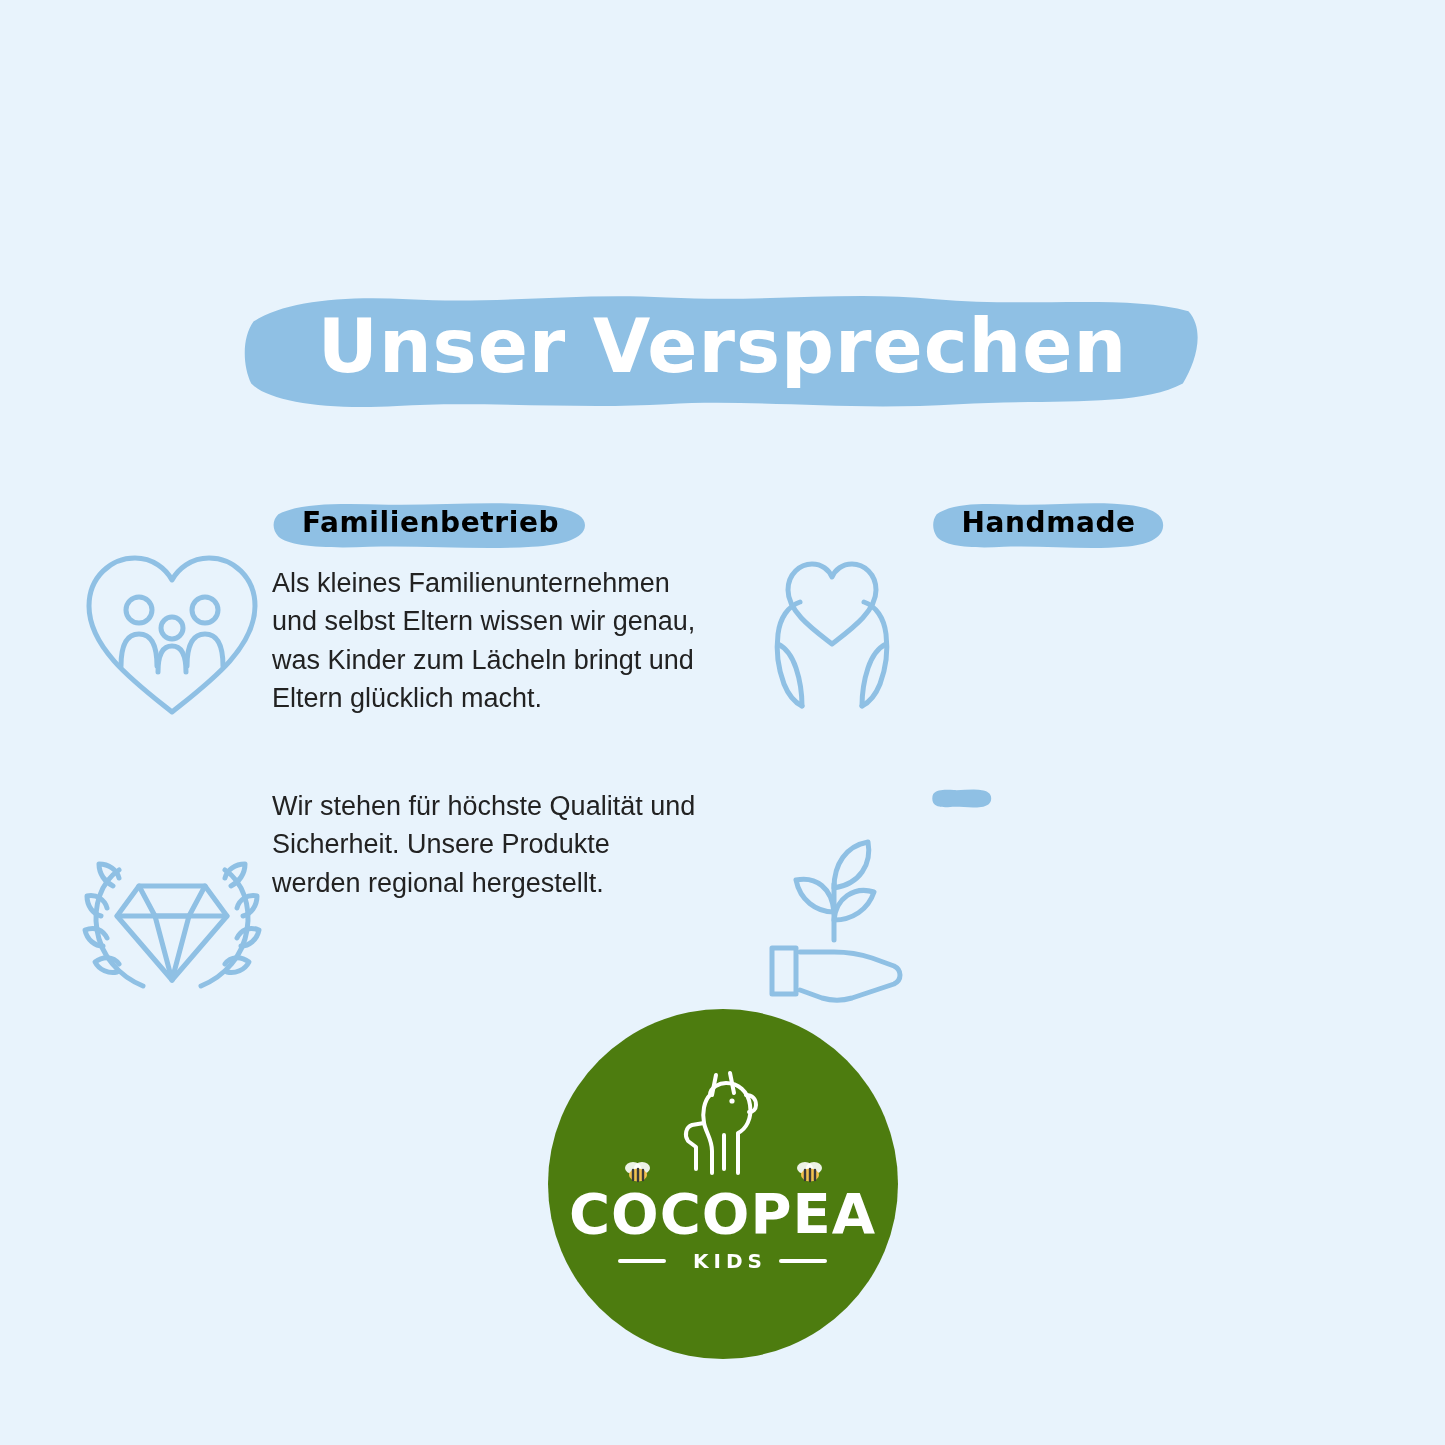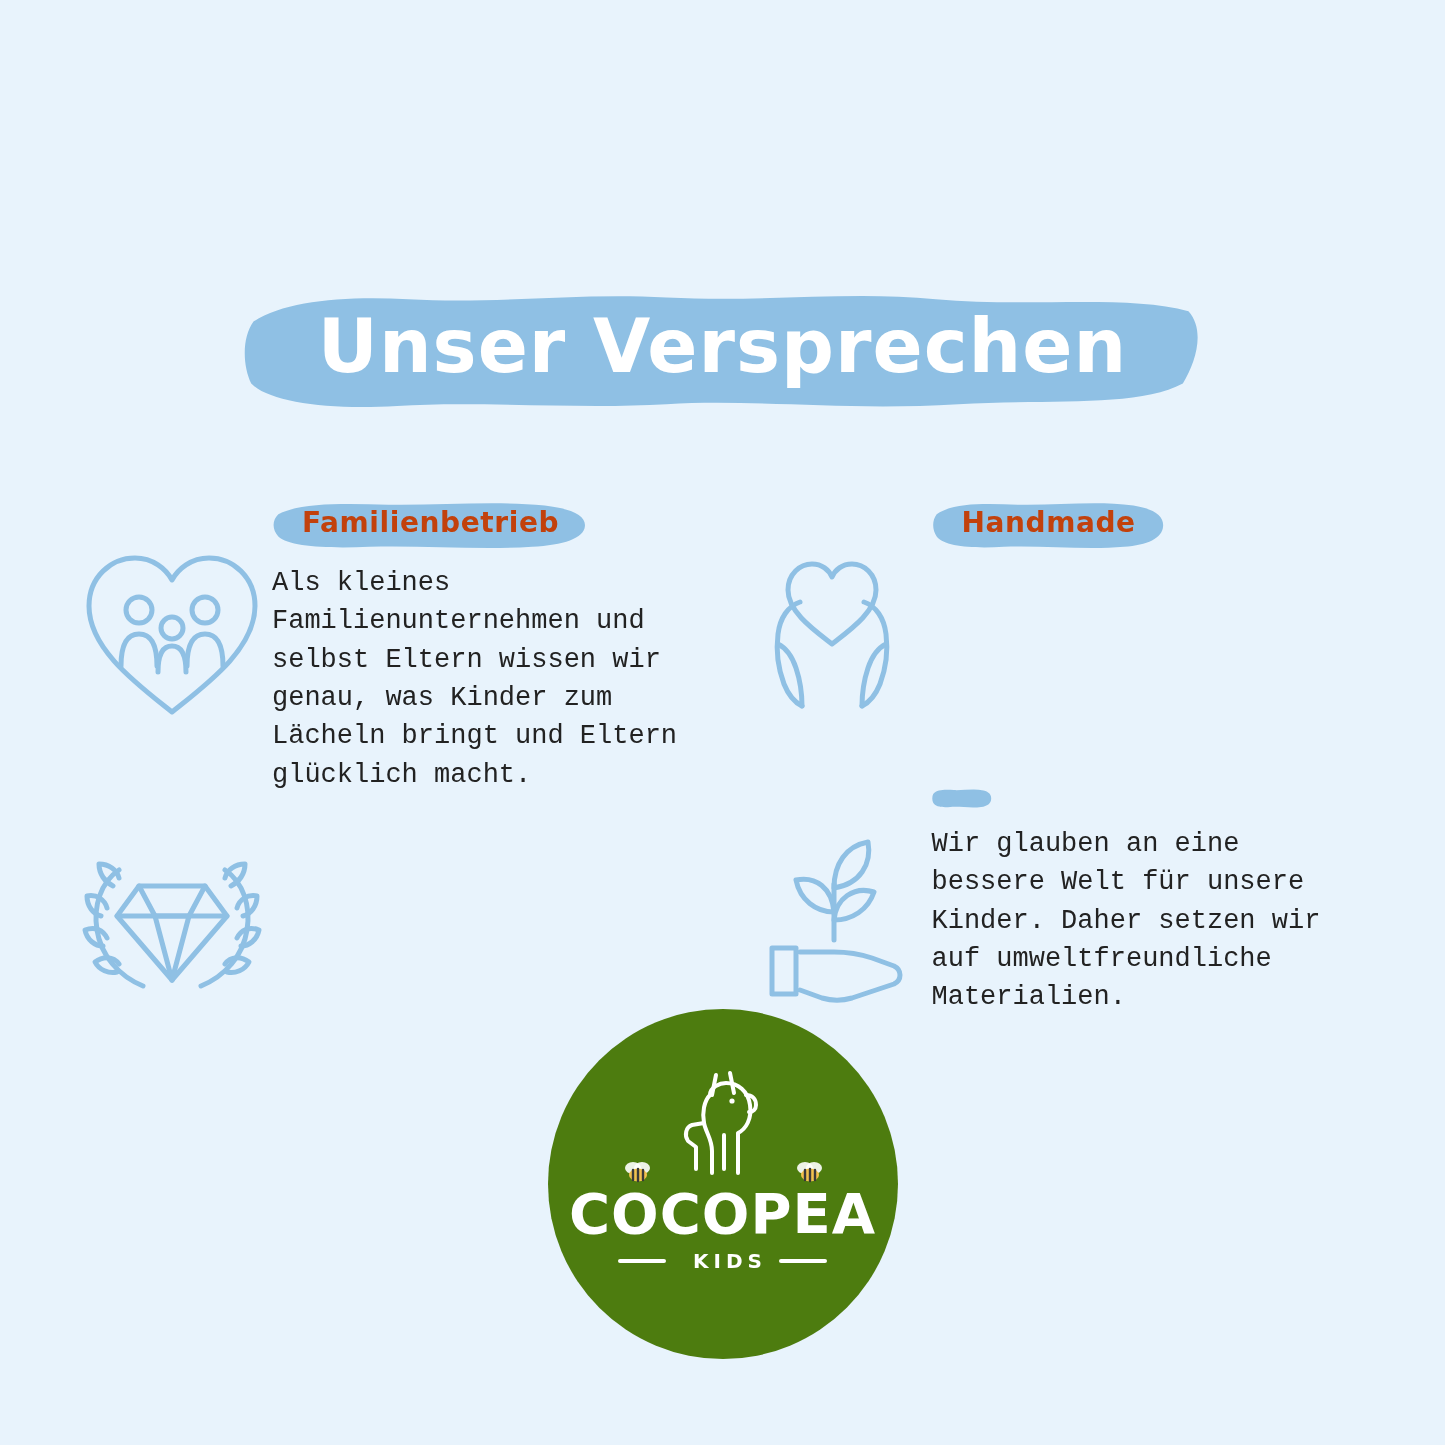--- a/index.html
+++ b/index.html
@@ -100,33 +100,33 @@
   }
   .pill .brush {
     position: absolute;
     inset: 0;
     z-index: 0;
   }
   .pill .brush svg { display:block; width:100%; height:100%; }
   .pill-text {
     position: relative;
     z-index: 2;
-    color: #c2410c;
+    color: #000000;
     font-size: 28px;
     font-weight: bold;
     letter-spacing: 0.6px;
     white-space: nowrap;
     font-family: "DejaVu Sans", sans-serif;
   }
   .feature-text {
     color: #222222;
     font-size: 27px;
     line-height: 1.42;
     max-width: 470px;
-    font-family: Liberation Mono, monospace;
+    font-family: Liberation Sans, sans-serif;
   }
 
   
   .feature.right .feature-text { max-width: 470px; }
 
   
   .logo-wrap {
     position: absolute;
     left: 50%;
     transform: translateX(-50%);
@@ -272,20 +272,21 @@
           <path d="M24,82 C16,80 10,72 10,62 C20,60 28,66 30,74"></path>
           <path d="M26,112 C18,112 10,106 8,96 C18,92 26,96 30,104"></path>
           <path d="M40,138 C32,140 22,136 18,128 C26,122 36,122 42,130"></path>
           <path d="M154,52 C162,48 168,40 168,30 C158,30 150,36 148,44"></path>
           <path d="M166,82 C174,80 180,72 180,62 C170,60 162,66 160,74"></path>
           <path d="M164,112 C172,112 180,106 182,96 C172,92 164,96 160,104"></path>
           <path d="M150,138 C158,140 168,136 172,128 C164,122 154,122 148,130"></path>
         </svg>
       </div>
       <div class="feature-body">
+        <div class="feature-text">Wir stehen für höchste Qualität und Sicherheit. Unsere Produkte werden regional hergestellt.</div>
       </div>
     </div>
 
     <div class="feature right">
       <div class="feature-icon">
         <svg width="180" height="175" viewBox="0 0 180 175" xmlns="http://www.w3.org/2000/svg" fill="none" stroke="#8fc0e4" stroke-width="5" stroke-linecap="round" stroke-linejoin="round">
           <path d="M92,106 L92,50"></path>
           <path d="M92,54 C92,30 104,12 126,8 C130,30 118,50 92,54 Z"></path>
           <path d="M92,78 C74,78 58,66 54,46 C74,42 90,54 92,78 Z"></path>
           <path d="M92,86 C110,86 126,76 132,58 C112,52 94,64 92,86 Z"></path>
@@ -294,21 +295,20 @@
         </svg>
       </div>
       <div class="feature-body">
         <div class="pill">
           <span class="brush">
             <svg viewBox="0 0 300 64" preserveAspectRatio="none" xmlns="http://www.w3.org/2000/svg">
               <path d="M6,20 C28,6 70,8 110,9 C160,10 210,4 258,10 C285,14 297,22 296,34 C295,48 276,56 246,58 C196,62 140,56 92,58 C52,60 16,58 6,46 C0,38 0,27 6,20 Z" fill="#8fc0e4"></path>
             </svg>
           </span>
         </div>
-        <div class="feature-text">Wir glauben an eine bessere Welt für unsere Kinder. Daher setzen wir auf umweltfreundliche Materialien.</div>
       </div>
     </div>
 
   </div>
 
   <div class="logo-wrap">
     <div class="logo-circle">
 
       <span class="logo-animal">
         <svg width="110" height="115" viewBox="0 0 110 115" xmlns="http://www.w3.org/2000/svg" fill="none" stroke="#ffffff" stroke-width="4" stroke-linecap="round" stroke-linejoin="round">

